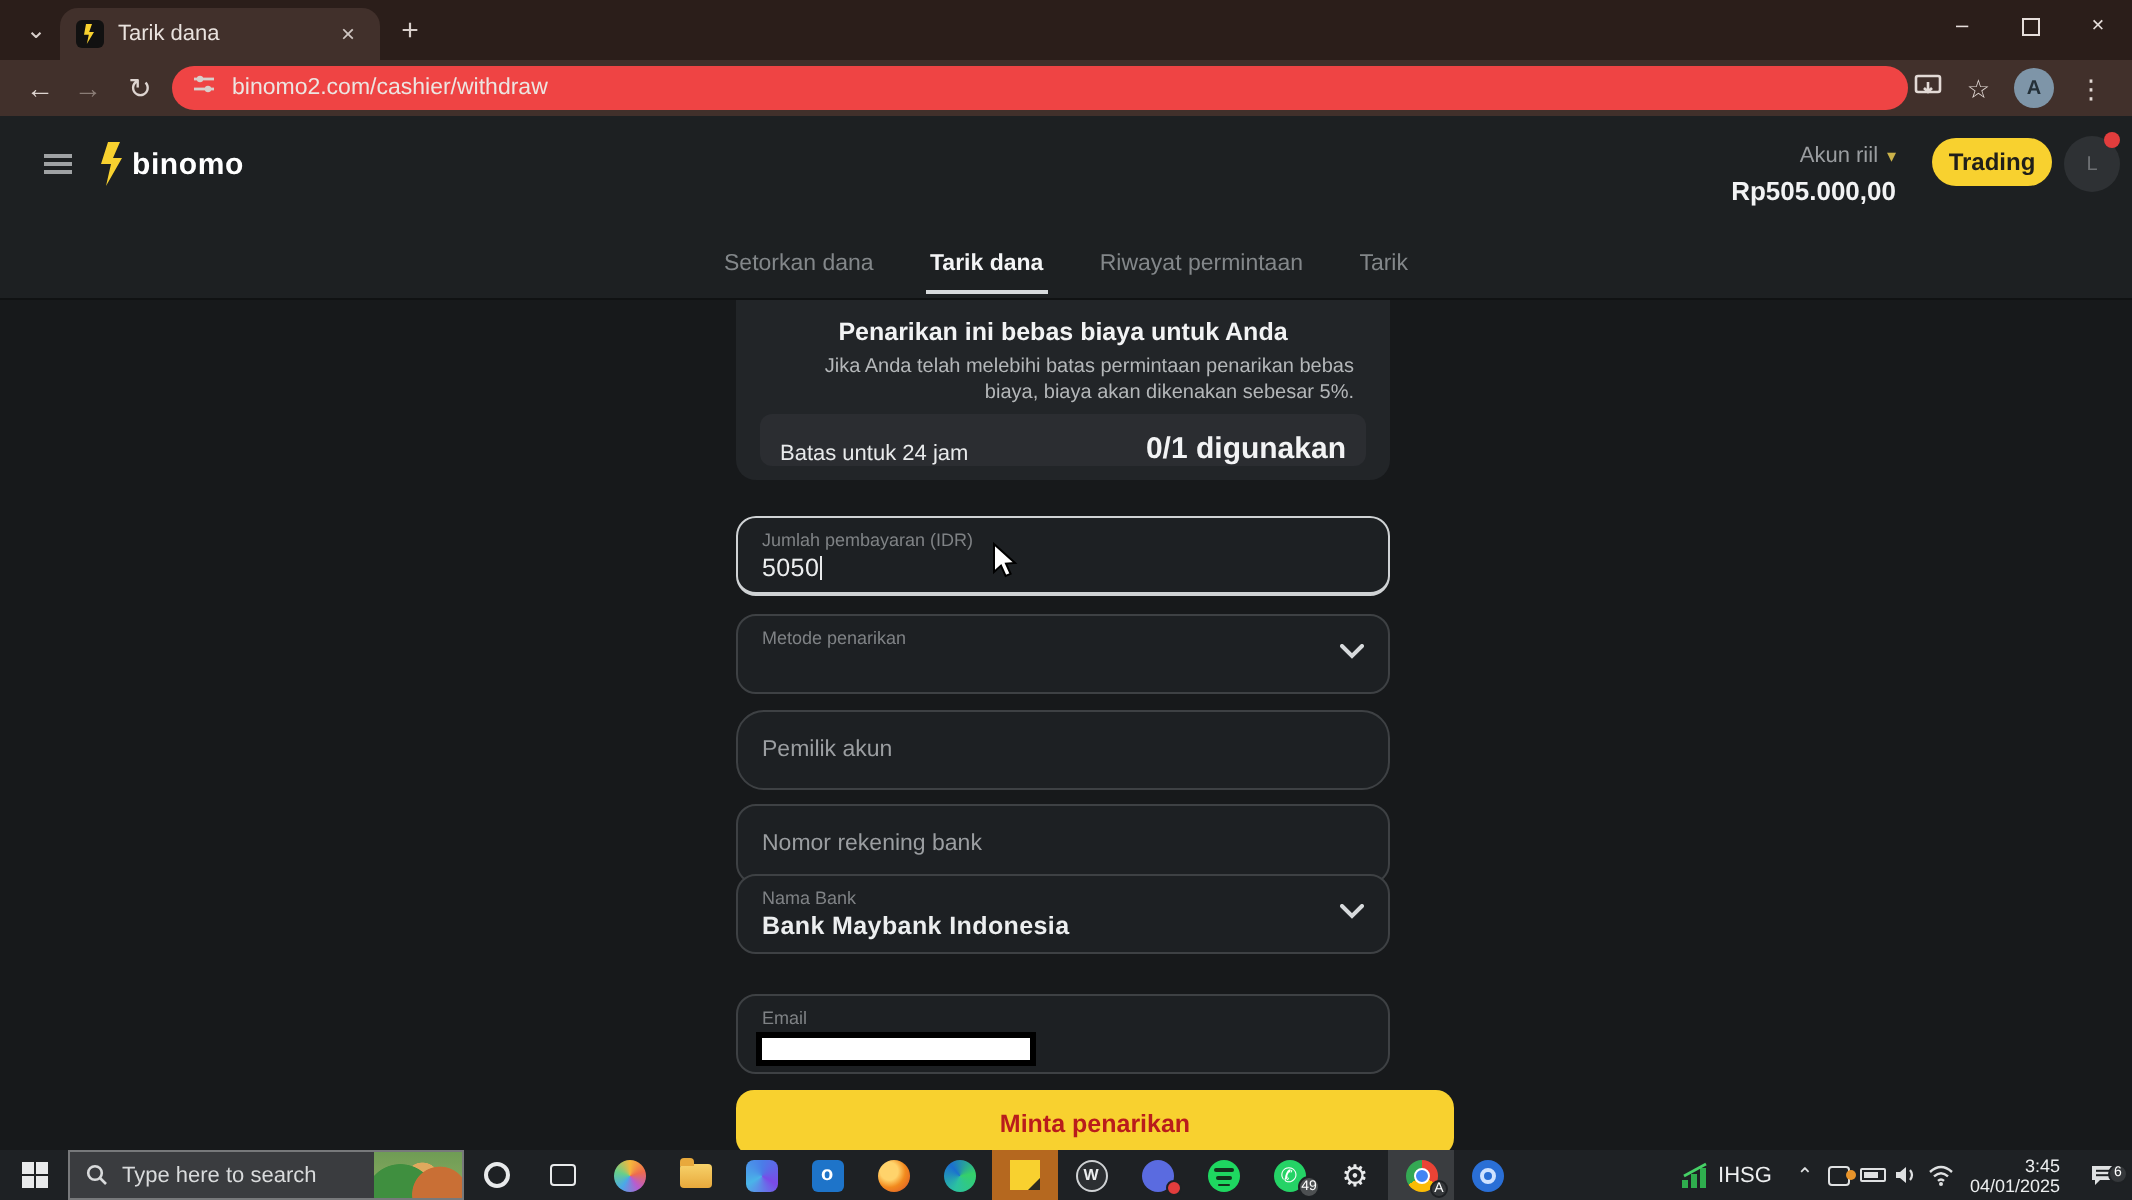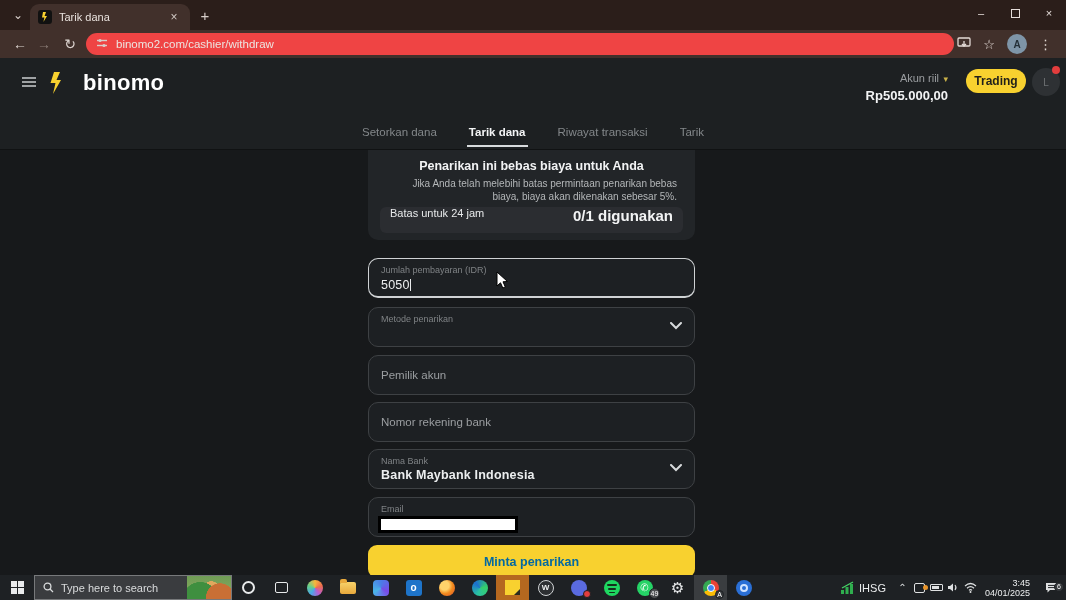--- a/index.html
+++ b/index.html
@@ -25,58 +25,58 @@
   .addr-url { color:#ece5e1; font-size:11.5px; margin-left:8px; }
   .addr-right { position:absolute; right:14px; top:33px; height:22px; display:flex; align-items:center; gap:12px; }
   .avatar-chip { width:20px; height:20px; border-radius:50%; background:#7e95a8; color:#243038; font-size:10px; font-weight:bold; display:flex; align-items:center; justify-content:center; }
   .toolbar-ic { color:#e3dad6; font-size:13px; }
 
   
   .app-header { position:absolute; left:0; top:58px; width:1066px; height:54px; background:#1d2022; }
   .burger { position:absolute; left:22px; top:77px; width:14px; height:10px; border-top:2px solid #9fa2a4; border-bottom:2px solid #9fa2a4; }
   .burger::after { content:""; position:absolute; left:0; top:2px; width:14px; height:2px; background:#9fa2a4; }
   .logo { position:absolute; left:46px; top:70px; display:flex; align-items:center; }
-  .logo-text { color:#fff; font-size:22px; font-weight:bold; letter-spacing:.3px; margin-left:17px; }
+  .logo-text { color:#fff; font-size:15px; font-weight:bold; letter-spacing:.3px; margin-left:0; }
   .acct { position:absolute; right:118px; top:68px; text-align:right; }
   .acct-type { color:#9a9da0; font-size:11px; }
   .acct-caret { color:#cbb24a; font-size:9px; }
   .acct-balance { color:#f2f3f4; font-size:13px; font-weight:bold; margin-top:2px; }
   .trading-btn { position:absolute; right:40px; top:69px; width:60px; height:24px; background:#f8d12f; border-radius:13px; color:#201f1a; font-size:12px; font-weight:bold; display:flex; align-items:center; justify-content:center; }
   .hdr-avatar { position:absolute; right:6px; top:68px; width:28px; height:28px; border-radius:50%; background:#2e3134; color:#6d7073; font-size:10px; display:flex; align-items:center; justify-content:center; }
   .hdr-avatar-dot { position:absolute; right:6px; top:66px; width:8px; height:8px; border-radius:50%; background:#e23d3d; }
 
   
   .cash-nav { position:absolute; left:0; top:112px; width:1066px; height:38px; background:#1d2022; border-bottom:1px solid #101213; }
   .cash-nav-inner { position:absolute; left:360px; top:0; width:346px; height:38px; display:flex; justify-content:space-between; align-items:center; }
   .cash-tab { color:#83878a; font-size:11.5px; padding:10px 2px 9px; }
   .cash-tab.active { color:#f4f5f6; font-weight:bold; border-bottom:2px solid #d7dadc; padding-bottom:7px; }
 
   
   .content { position:absolute; left:0; top:150px; width:1066px; height:425px; background:#17191b; }
   .col { position:absolute; left:368px; width:327px; }
   .info-card { top:0; height:90px; background:#222528; border-radius:0 0 10px 10px; }
   .info-title { color:#f2f3f4; font-size:12.5px; font-weight:bold; text-align:center; padding-top:9px; }
   .info-sub { color:#b4b7b9; font-size:10px; text-align:right; line-height:13px; margin:4px 18px 0; }
-  .limit-row { position:absolute; left:12px; right:12px; top:57px; height:26px; background:#2b2d31; border-radius:6px; display:flex; align-items:flex-start; justify-content:space-between; padding:0 10px; }
+  .limit-row { position:absolute; left:12px; right:12px; top:57px; height:26px; background:#2b2d31; border-radius:6px; display:flex; align-items:flex-end; justify-content:space-between; padding:0 10px; }
   .limit-label { color:#e8eaeb; font-size:11px; }
   .limit-value { color:#f2f3f4; font-size:15px; font-weight:bold; }
 
   .field { position:absolute; left:368px; width:327px; height:40px; background:#1d2023; border:1px solid #3e4144; border-radius:10px; padding:6px 12px 0; }
   .field.focused { border:1.5px solid #cfd2d4; border-bottom-width:2px; }
   .f-label { color:#7f8285; font-size:9px; }
   .f-value { color:#eceeef; font-size:12.5px; margin-top:2px; font-weight:bold; letter-spacing:.2px; }
   .f-value.num { font-weight:normal; display:inline-block; }
   .caret-bar { display:inline-block; width:1px; height:12px; background:#e8eaeb; vertical-align:-2px; }
   .f-placeholder { color:#9b9ea1; font-size:11.5px; line-height:26px; }
   .chev { position:absolute; right:14px; top:14px; width:10px; height:10px; }
   .chev svg { display:block; }
 
   .email-redact { position:absolute; left:9px; top:18px; width:140px; height:17px; background:#fff; border:3px solid #000; }
 
-  .submit-btn { position:absolute; left:368px; top:395px; width:327px; height:33px; background:#f8d12f; border-radius:9px; color:#0369a1; font-size:12.5px; font-weight:bold; display:flex; align-items:center; justify-content:center; }
+  .submit-btn { position:absolute; left:368px; top:395px; width:359px; height:33px; background:#f8d12f; border-radius:9px; color:#b91c1c; font-size:12.5px; font-weight:bold; display:flex; align-items:center; justify-content:center; }
 
   
   .cursor { position:absolute; left:496px; top:271px; width:14px; height:20px; z-index:50; }
 
   
   .taskbar { position:absolute; left:0; top:575px; width:1066px; height:25px; background:#1e2124; display:flex; align-items:center; }
   .tb-start { width:34px; height:25px; display:flex; align-items:center; justify-content:center; }
   .winlogo { width:13px; height:13px; display:grid; grid-template-columns:6px 6px; grid-template-rows:6px 6px; gap:1px; }
   .winlogo div { background:#e8eaeb; }
   .tb-search { width:198px; height:25px; background:#3a3c3f; border:1px solid #77797b; display:flex; align-items:center; padding-left:8px; position:relative; overflow:hidden; }
@@ -166,21 +166,21 @@
     <div class="acct-balance">Rp505.000,00</div>
   </div>
   <div class="trading-btn">Trading</div>
   <div class="hdr-avatar">L</div>
   <div class="hdr-avatar-dot"></div>
 
   <div class="cash-nav">
     <div class="cash-nav-inner">
       <span class="cash-tab">Setorkan dana</span>
       <span class="cash-tab active">Tarik dana</span>
-      <span class="cash-tab">Riwayat transaksi</span>
+      <span class="cash-tab">Riwayat permintaan</span>
       <span class="cash-tab">Tarik</span>
     </div>
   </div>
 
   <div class="content">
 
     <div class="col info-card" style="position:absolute;">
       <div class="info-title">Penarikan ini bebas biaya untuk Anda</div>
       <div class="info-sub">Jika Anda telah melebihi batas permintaan penarikan bebas biaya, biaya akan dikenakan sebesar 5%.</div>
       <div class="limit-row">
@@ -196,29 +196,29 @@
 
     <div class="field" style="top:157px;">
       <div class="f-label">Metode penarikan</div>
       <div class="chev">
         <svg width="12" height="8" viewBox="0 0 12 8">
             <path d="M1 1 L6 6 L11 1" stroke="#d7dadc" stroke-width="2" fill="none" stroke-linecap="round"></path>
           </svg>
       </div>
     </div>
 
-    <div class="field" style="top:205px;">
+    <div class="field" style="top:205px;border-radius:14px;">
       <div class="f-placeholder">Pemilik akun</div>
     </div>
 
     <div class="field" style="top:252px;">
       <div class="f-placeholder">Nomor rekening bank</div>
     </div>
 
-    <div class="field" style="top:299px;">
+    <div class="field" style="top:287px;">
       <div class="f-label">Nama Bank</div>
       <div class="f-value">Bank Maybank Indonesia</div>
       <div class="chev">
         <svg width="12" height="8" viewBox="0 0 12 8">
             <path d="M1 1 L6 6 L11 1" stroke="#d7dadc" stroke-width="2" fill="none" stroke-linecap="round"></path>
           </svg>
       </div>
     </div>
 
     <div class="field" style="top:347px;">

